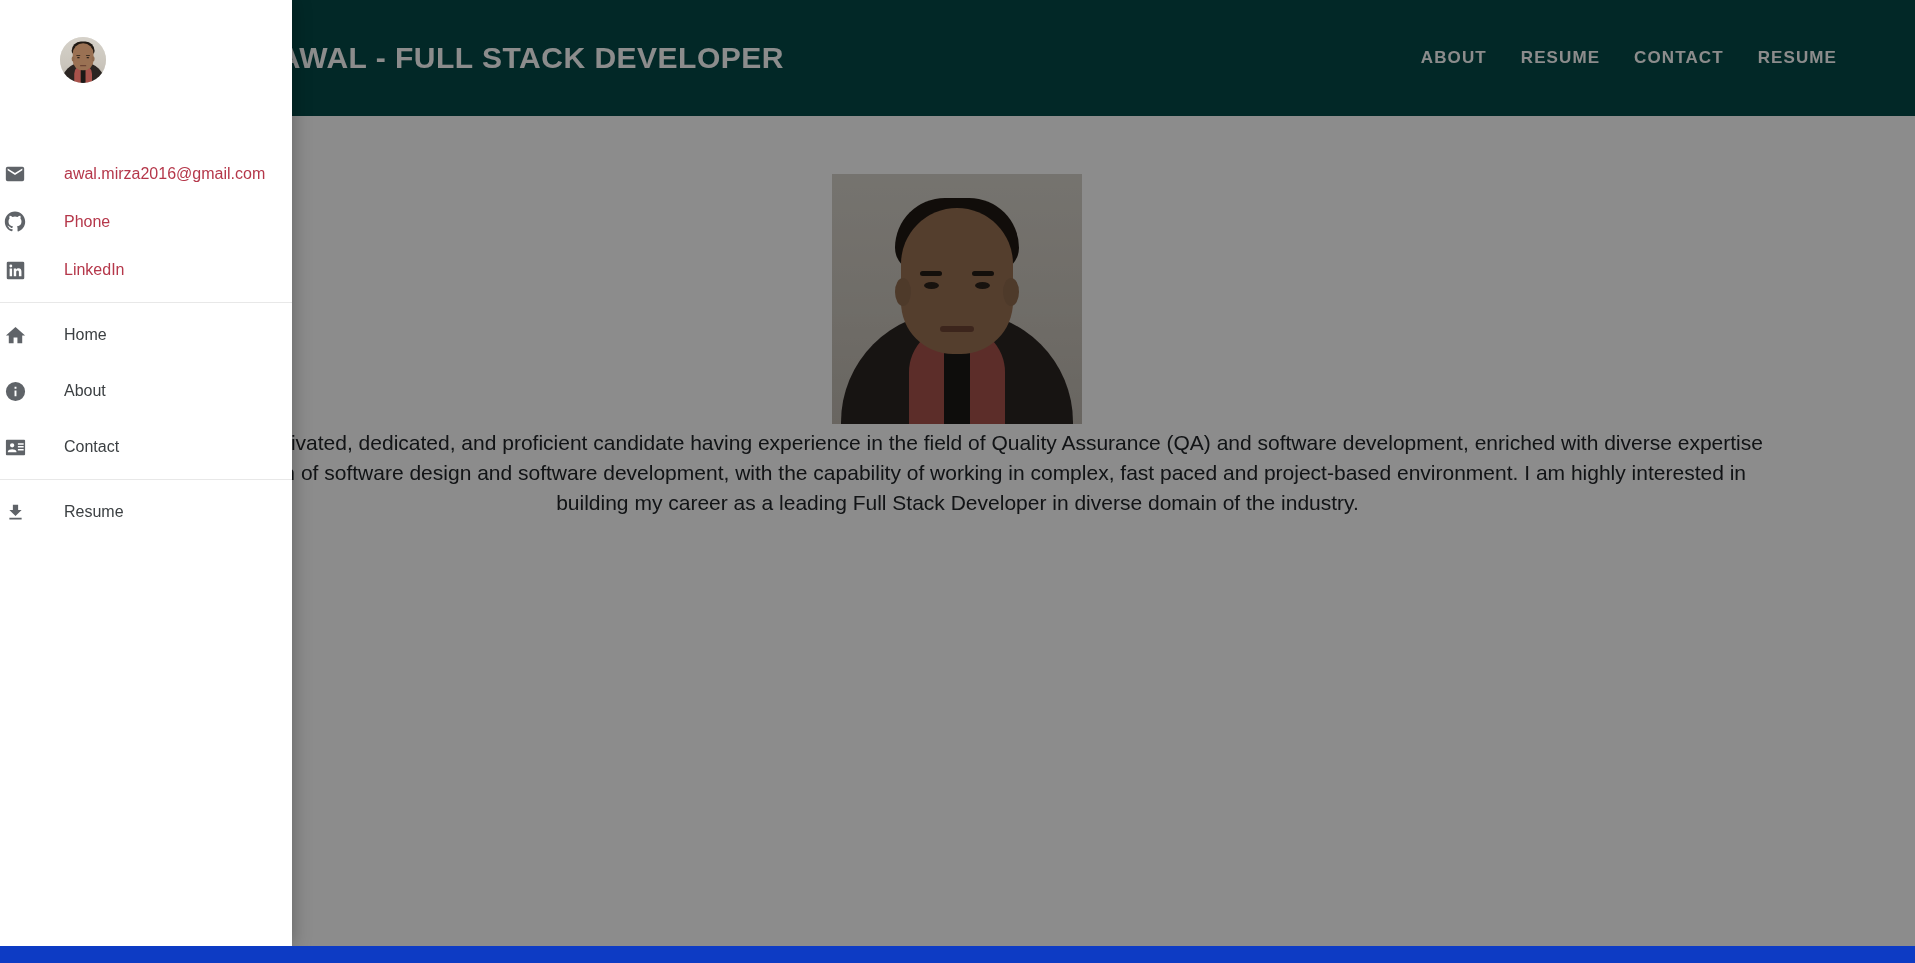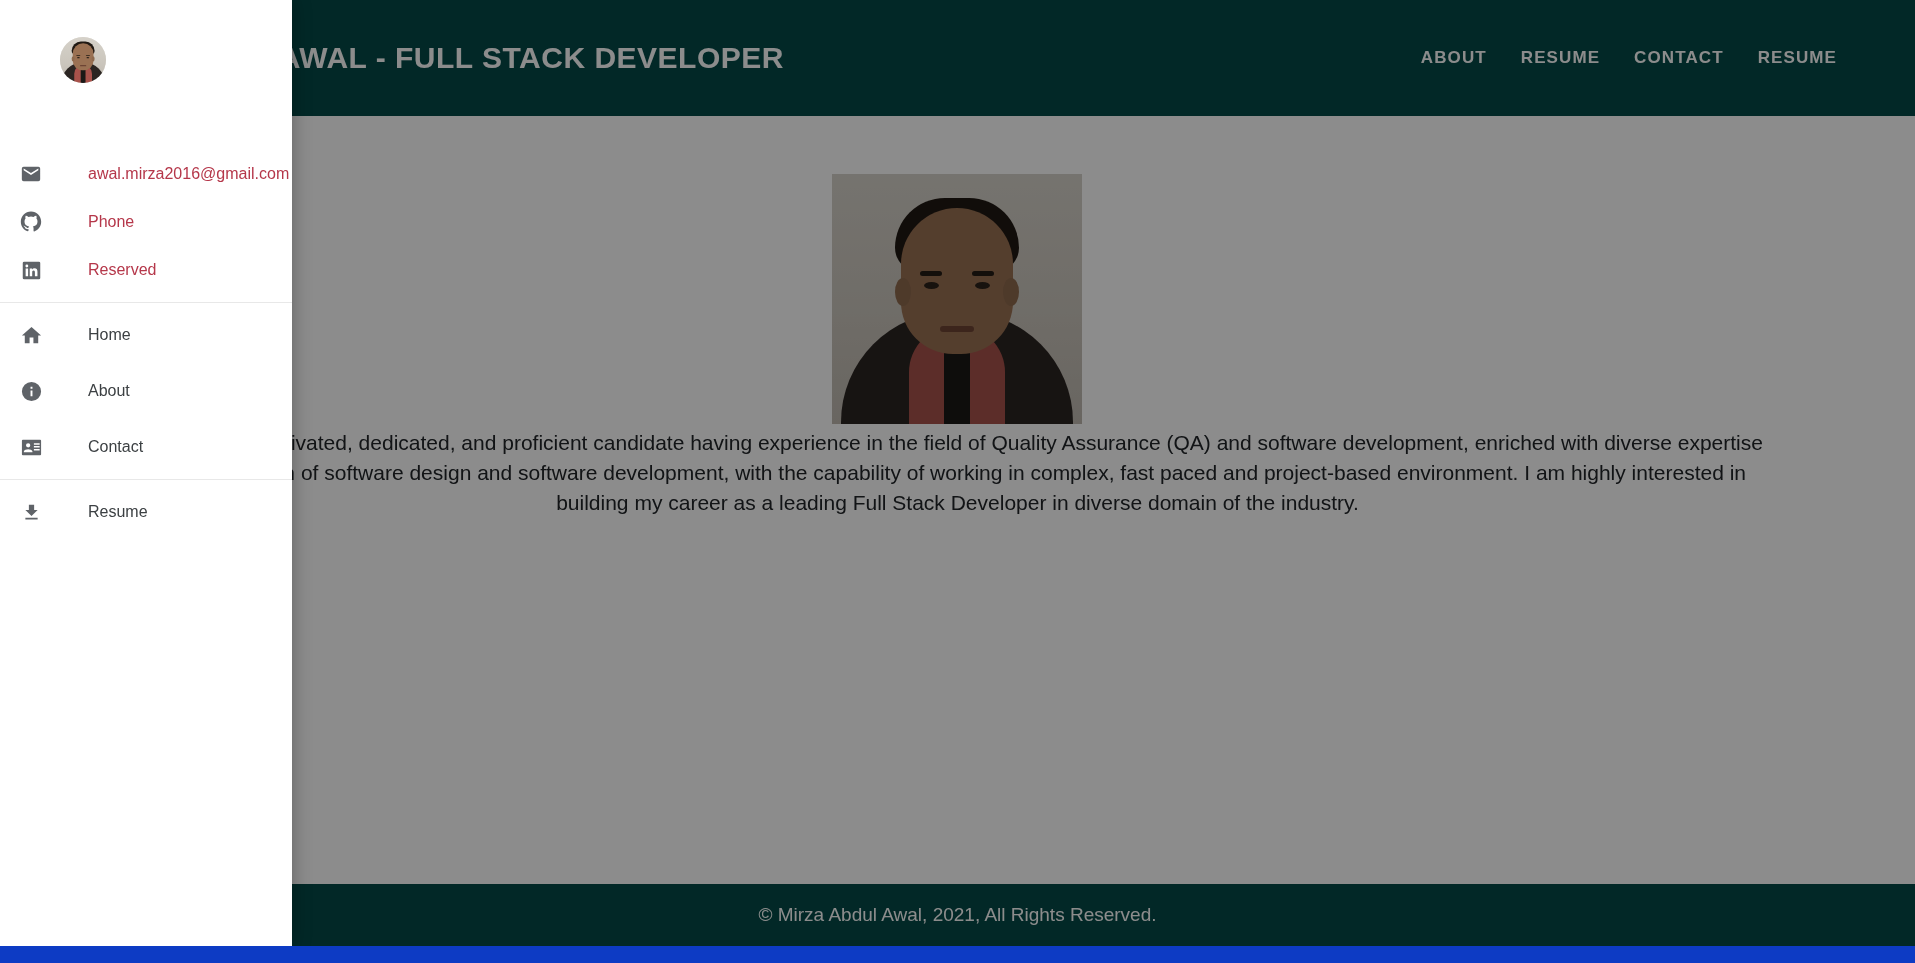--- a/index.html
+++ b/index.html
@@ -236,24 +236,22 @@
     position: relative;
   }
   .avatar .portrait { transform: scale(0.185); transform-origin: 0 0; width: 250px; height: 250px; }
 
   .drawer-section { padding: 0; }
 
   .drawer-item {
     display: flex;
     align-items: center;
     height: 48px;
-    padding-left: 16px;
     cursor: pointer;
     text-decoration: none;
-    gap: 8px;
   }
   .drawer-item .ico {
     width: 30px;
     height: 30px;
     display: flex;
     align-items: center;
     justify-content: center;
     flex: 0 0 30px;
     color: #5f6368;
   }
@@ -320,23 +318,20 @@
           <div class="p-eye-l"></div>
             <div class="p-eye-r"></div>
           <div class="p-mouth"></div>
         </div>
       </div>
 
       <p class="intro-text">I am a self-motivated, dedicated, and proficient candidate having experience in the field of Quality Assurance (QA) and software development, enriched with diverse expertise in the domain of software design and software development, with the capability of working in complex, fast paced and project-based environment. I am highly interested in building my career as a leading Full Stack Developer in diverse domain of the industry.</p>
 
     </div>
 
-    <footer class="site-footer">
-      <span>© Mirza Abdul Awal, 2021, All Rights Reserved.</span>
-    </footer>
 
   </div>
 
   <div class="scrim"></div>
 
   <aside class="drawer">
 
     <div class="drawer-avatar-wrap">
       <div class="avatar">
         <div class="portrait">
@@ -378,21 +373,21 @@
         </span>
         <span class="lbl">Phone</span>
       </a>
 
       <a class="drawer-item link">
         <span class="ico">
           <svg width="21" height="21" viewBox="0 0 24 24" fill="currentColor">
             <path d="M20.45 2H3.55A1.55 1.55 0 0 0 2 3.55v16.9A1.55 1.55 0 0 0 3.55 22h16.9A1.55 1.55 0 0 0 22 20.45V3.55A1.55 1.55 0 0 0 20.45 2zM8.12 18.5H5.3V9.7h2.82v8.8zM6.7 8.48a1.64 1.64 0 1 1 0-3.28 1.64 1.64 0 0 1 0 3.28zM18.7 18.5h-2.82v-4.28c0-1.02-.02-2.33-1.42-2.33-1.43 0-1.65 1.11-1.65 2.26v4.35H10V9.7h2.7v1.2h.04a2.97 2.97 0 0 1 2.67-1.47c2.86 0 3.39 1.88 3.39 4.33v4.74z"></path>
           </svg>
         </span>
-        <span class="lbl">Reserved</span>
+        <span class="lbl">LinkedIn</span>
       </a>
 
 
     </div>
 
     <div class="gap-sm"></div>
     <div class="drawer-divider"></div>
     <div class="gap-sm"></div>
 
     <div class="drawer-section">

